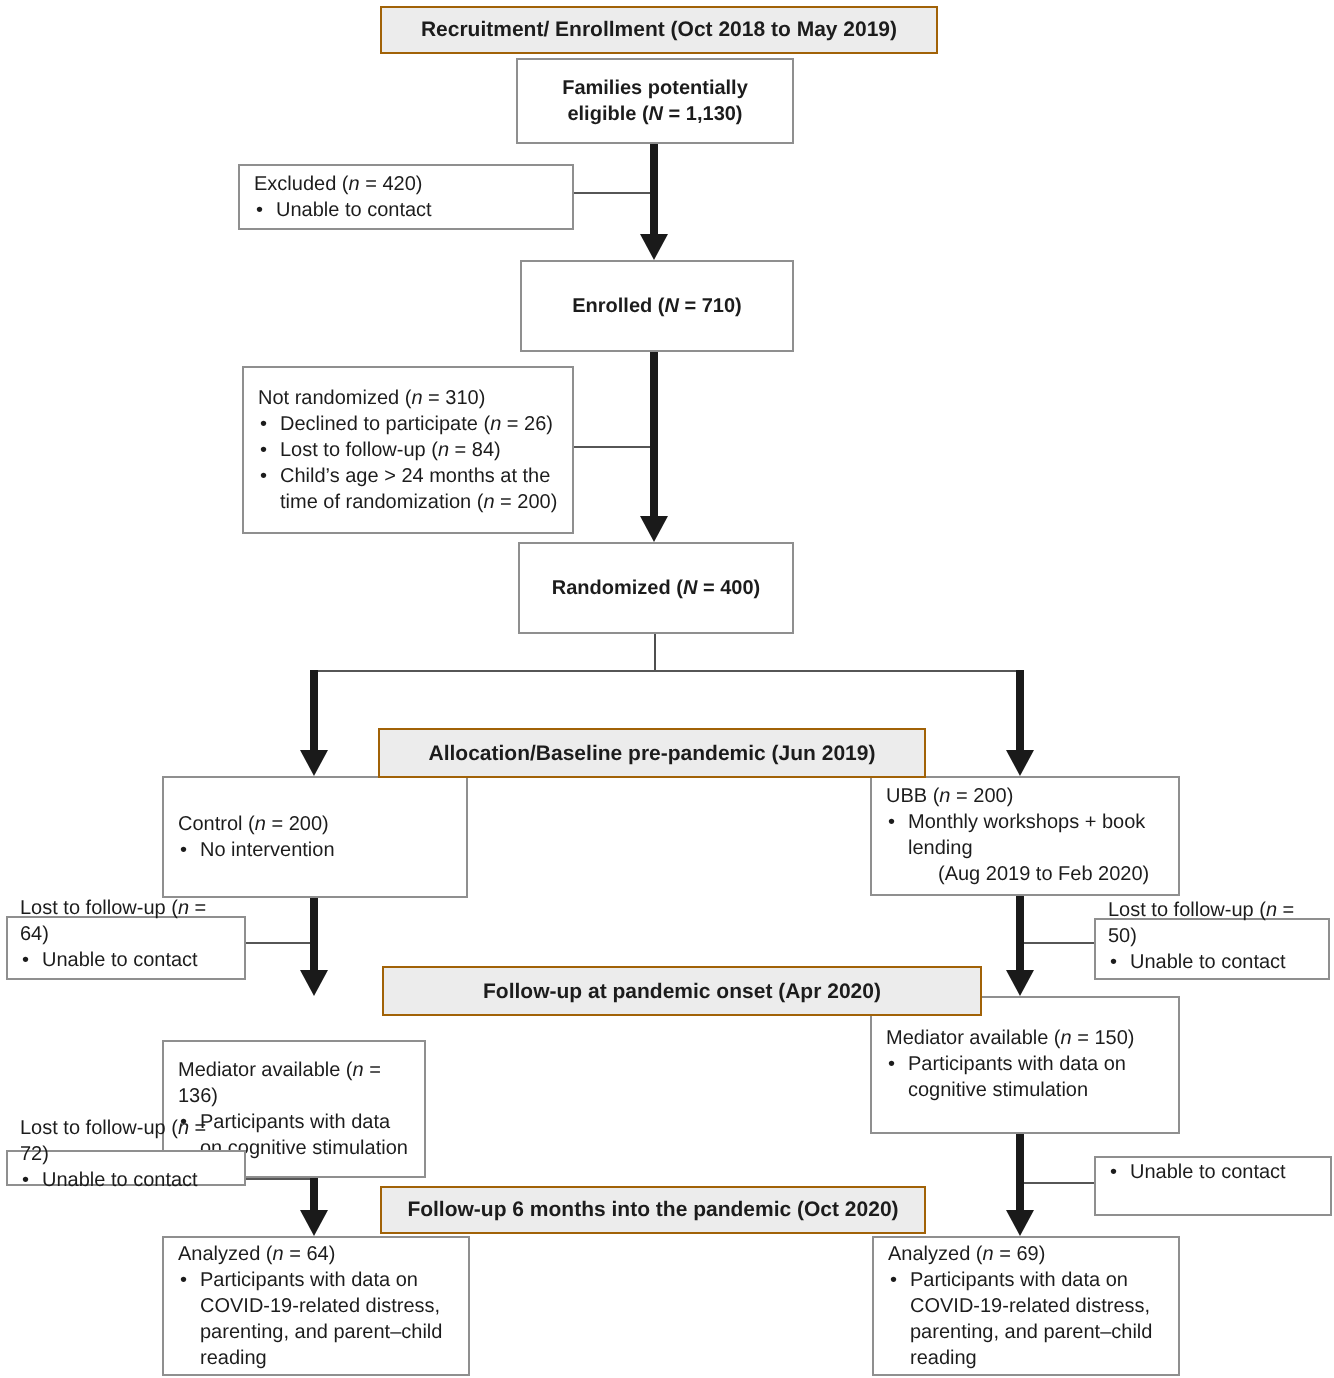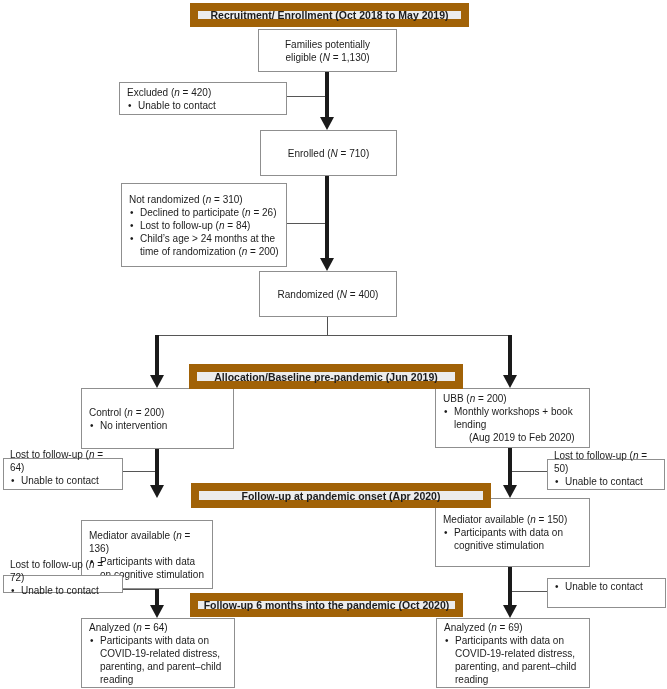--- a/index.html
+++ b/index.html
@@ -4,30 +4,30 @@
 <style>
   * { margin:0; padding:0; box-sizing:border-box; }
   html,body { background:#ffffff; }
   .canvas {
     position:relative; width:667px; height:689px; background:#ffffff;
     font-family:"Liberation Sans","DejaVu Sans",sans-serif;
     color:#1c1c1c; overflow:hidden;
   }
   
   .hdr {
-    position:absolute; z-index:3; background:#ececec; border:8px solid #a16207;
+    position:absolute; z-index:3; background:#ececec; border:1px solid #a16207;
     font-size:10.5px; font-weight:bold; text-align:center;
     display:flex; align-items:center; justify-content:center; white-space:nowrap;
   }
   
   .box {
     position:absolute; z-index:2; background:#ffffff; border:1px solid #8f8f8f;
     font-size:10px; line-height:13px;
   }
-  .cbox { display:flex; flex-direction:column; align-items:center; justify-content:center; text-align:center; }
+  .cbox { display:flex; flex-direction:column; align-items:center; justify-content:center; text-align:center;font-weight:bold; }
   .sbox { display:flex; flex-direction:column; justify-content:center; padding:2px 4px 2px 7px; }
   .sbox.tight { padding:1px 2px 14px 6px; }
   .bullet { position:relative; padding-left:11px; }
   .bullet::before { content:"\2022"; position:absolute; left:1px; top:0; }
   .note { padding-left:26px; }
   i { font-style:italic; }
   
   .vthick { position:absolute; z-index:1; width:4px; background:#1a1a1a; }
   .vthin  { position:absolute; z-index:1; width:1px; background:#4f4f4f; }
   .hthin  { position:absolute; z-index:1; height:1px; background:#565656; }

